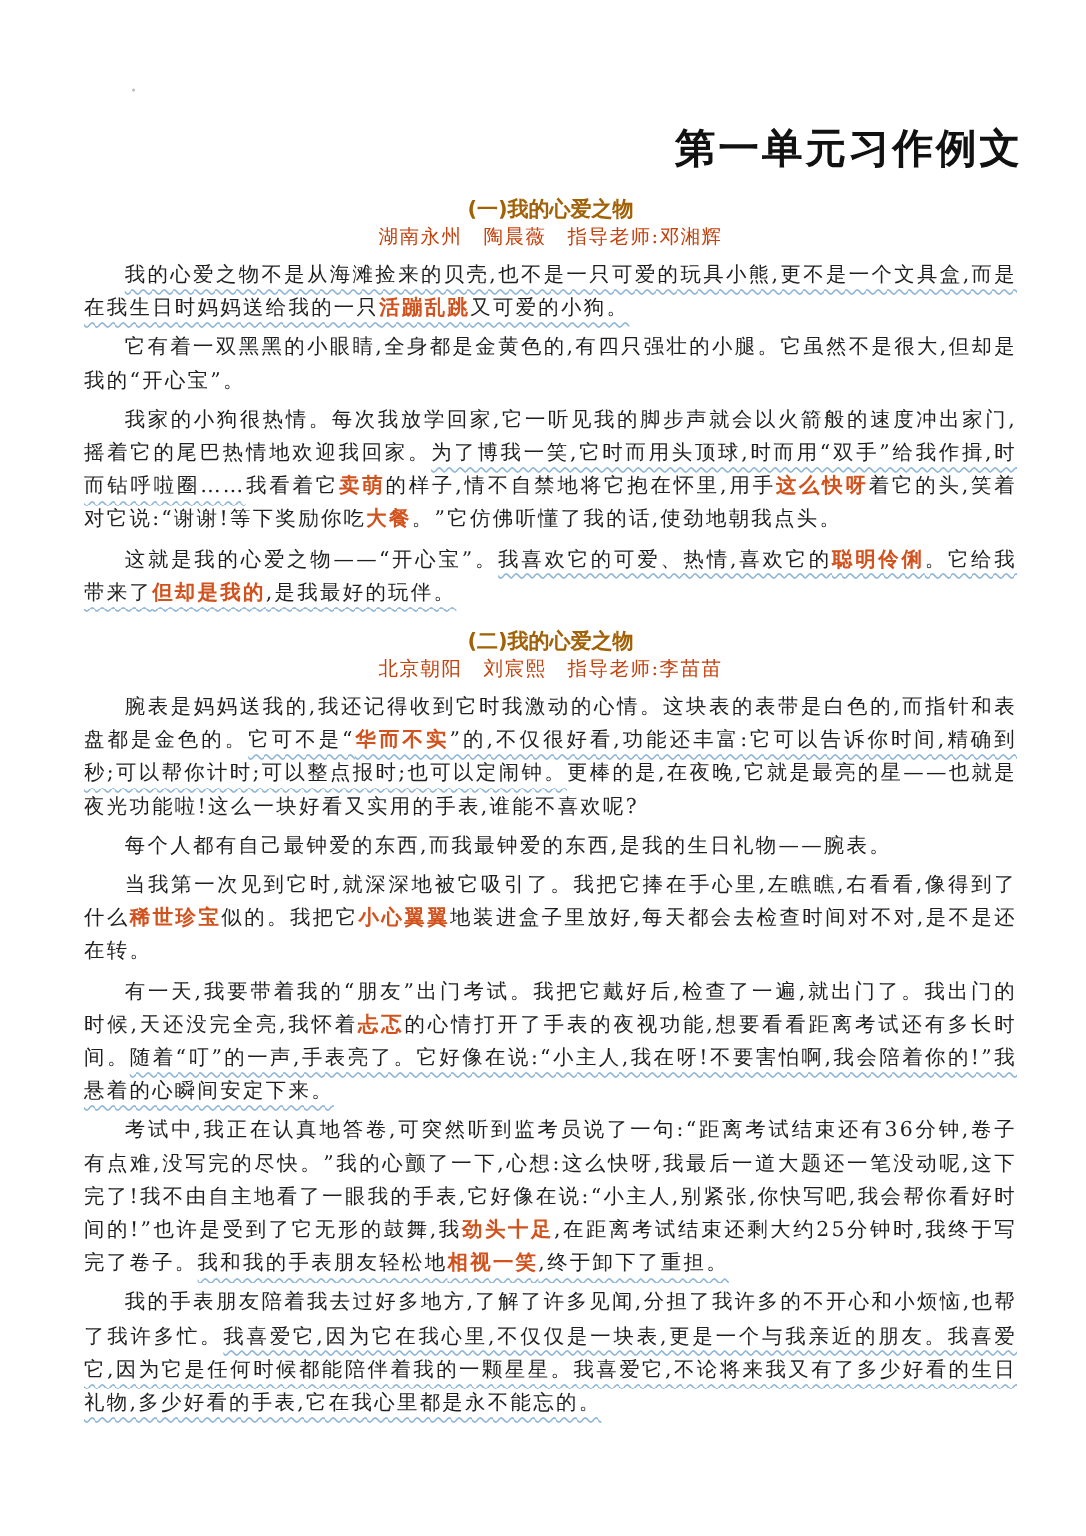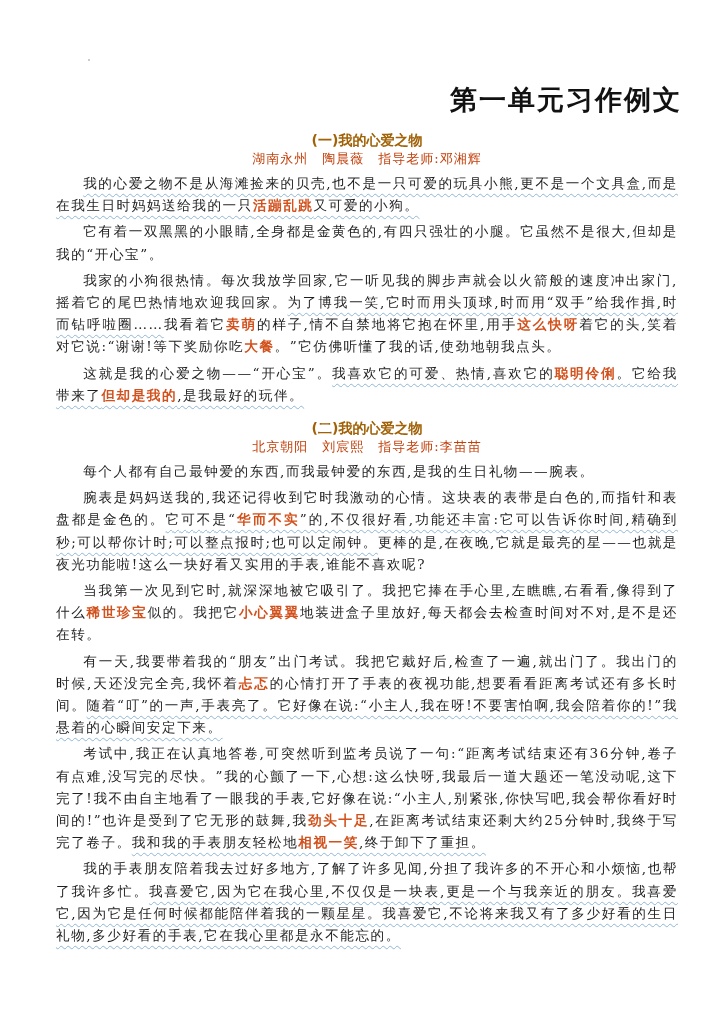--- a/index.html
+++ b/index.html
@@ -34,21 +34,21 @@
         <p class="para"><span class="">它有着一双黑黑的小眼睛,全身都是金黄色的,有四只强壮的小腿。它虽然不是很大,但却是我的“开心宝”。</span></p>
         <p class="para"><span class="">我家的小狗很热情。每次我放学回家,它一听见我的脚步声就会以火箭般的速度冲出家门,摇着它的尾巴热情地欢迎我回家。</span><span class="wavy">为了博我一笑,它时而用头顶球,时而用“双手”给我作揖,时而钻呼啦圈……</span><span class="">我看着它</span><span class="hl">卖萌</span><span class="">的样子,情不自禁地将它抱在怀里,用手</span><span class="hl">这么快呀</span><span class="">着它的头,笑着对它说:“谢谢!等下奖励你吃</span><span class="hl">大餐</span><span class="">。”它仿佛听懂了我的话,使劲地朝我点头。</span></p>
         <p class="para"><span class="">这就是我的心爱之物——“开心宝”。</span><span class="wavy">我喜欢它的可爱、热情,喜欢它的</span><span class="hl wavy">聪明伶俐</span><span class="wavy">。它给我带来了</span><span class="hl wavy">但却是我的</span><span class="wavy">,是我最好的玩伴。</span></p>
       </div>
   </div>
 
   <div class="section sec2">
     <div class="sec-title">(二)我的心爱之物</div>
     <div class="byline">北京朝阳　刘宸熙　指导老师:李苗苗</div>
     <div class="paras">
+        <p class="para"><span class="">腕表是妈妈送我的,我还记得收到它时我激动的心情。这块表的表带是白色的,而指针和表盘都是金色的。</span><span class="wavy">它可不是“</span><span class="hl wavy">华而不实</span><span class="wavy">”的,不仅很好看,功能还丰富:它可以告诉你时间,精确到秒;可以帮你计时;可以整点报时;也可以定闹钟。</span><span class="">更棒的是,在夜晚,它就是最亮的星——也就是夜光功能啦!这么一块好看又实用的手表,谁能不喜欢呢?</span></p>
         <p class="para"><span class="">每个人都有自己最钟爱的东西,而我最钟爱的东西,是我的生日礼物——腕表。</span></p>
-        <p class="para"><span class="">腕表是妈妈送我的,我还记得收到它时我激动的心情。这块表的表带是白色的,而指针和表盘都是金色的。</span><span class="wavy">它可不是“</span><span class="hl wavy">华而不实</span><span class="wavy">”的,不仅很好看,功能还丰富:它可以告诉你时间,精确到秒;可以帮你计时;可以整点报时;也可以定闹钟。</span><span class="">更棒的是,在夜晚,它就是最亮的星——也就是夜光功能啦!这么一块好看又实用的手表,谁能不喜欢呢?</span></p>
         <p class="para"><span class="">当我第一次见到它时,就深深地被它吸引了。我把它捧在手心里,左瞧瞧,右看看,像得到了什么</span><span class="hl">稀世珍宝</span><span class="">似的。我把它</span><span class="hl">小心翼翼</span><span class="">地装进盒子里放好,每天都会去检查时间对不对,是不是还在转。</span></p>
         <p class="para"><span class="">有一天,我要带着我的“朋友”出门考试。我把它戴好后,检查了一遍,就出门了。我出门的时候,天还没完全亮,我怀着</span><span class="hl">忐忑</span><span class="">的心情打开了手表的夜视功能,想要看看距离考试还有多长时间。</span><span class="wavy">随着“叮”的一声,手表亮了。它好像在说:“小主人,我在呀!不要害怕啊,我会陪着你的!”我悬着的心瞬间安定下来。</span></p>
         <p class="para"><span class="">考试中,我正在认真地答卷,可突然听到监考员说了一句:“距离考试结束还有36分钟,卷子有点难,没写完的尽快。”我的心颤了一下,心想:这么快呀,我最后一道大题还一笔没动呢,这下完了!我不由自主地看了一眼我的手表,它好像在说:“小主人,别紧张,你快写吧,我会帮你看好时间的!”也许是受到了它无形的鼓舞,我</span><span class="hl">劲头十足</span><span class="">,在距离考试结束还剩大约25分钟时,我终于写完了卷子。</span><span class="wavy">我和我的手表朋友轻松地</span><span class="hl wavy">相视一笑</span><span class="wavy">,终于卸下了重担。</span></p>
         <p class="para"><span class="">我的手表朋友陪着我去过好多地方,了解了许多见闻,分担了我许多的不开心和小烦恼,也帮了我许多忙。</span><span class="wavy">我喜爱它,因为它在我心里,不仅仅是一块表,更是一个与我亲近的朋友。我喜爱它,因为它是任何时候都能陪伴着我的一颗星星。我喜爱它,不论将来我又有了多少好看的生日礼物,多少好看的手表,它在我心里都是永不能忘的。</span></p>
       </div>
   </div>
 </div>
 
 </body></html>

